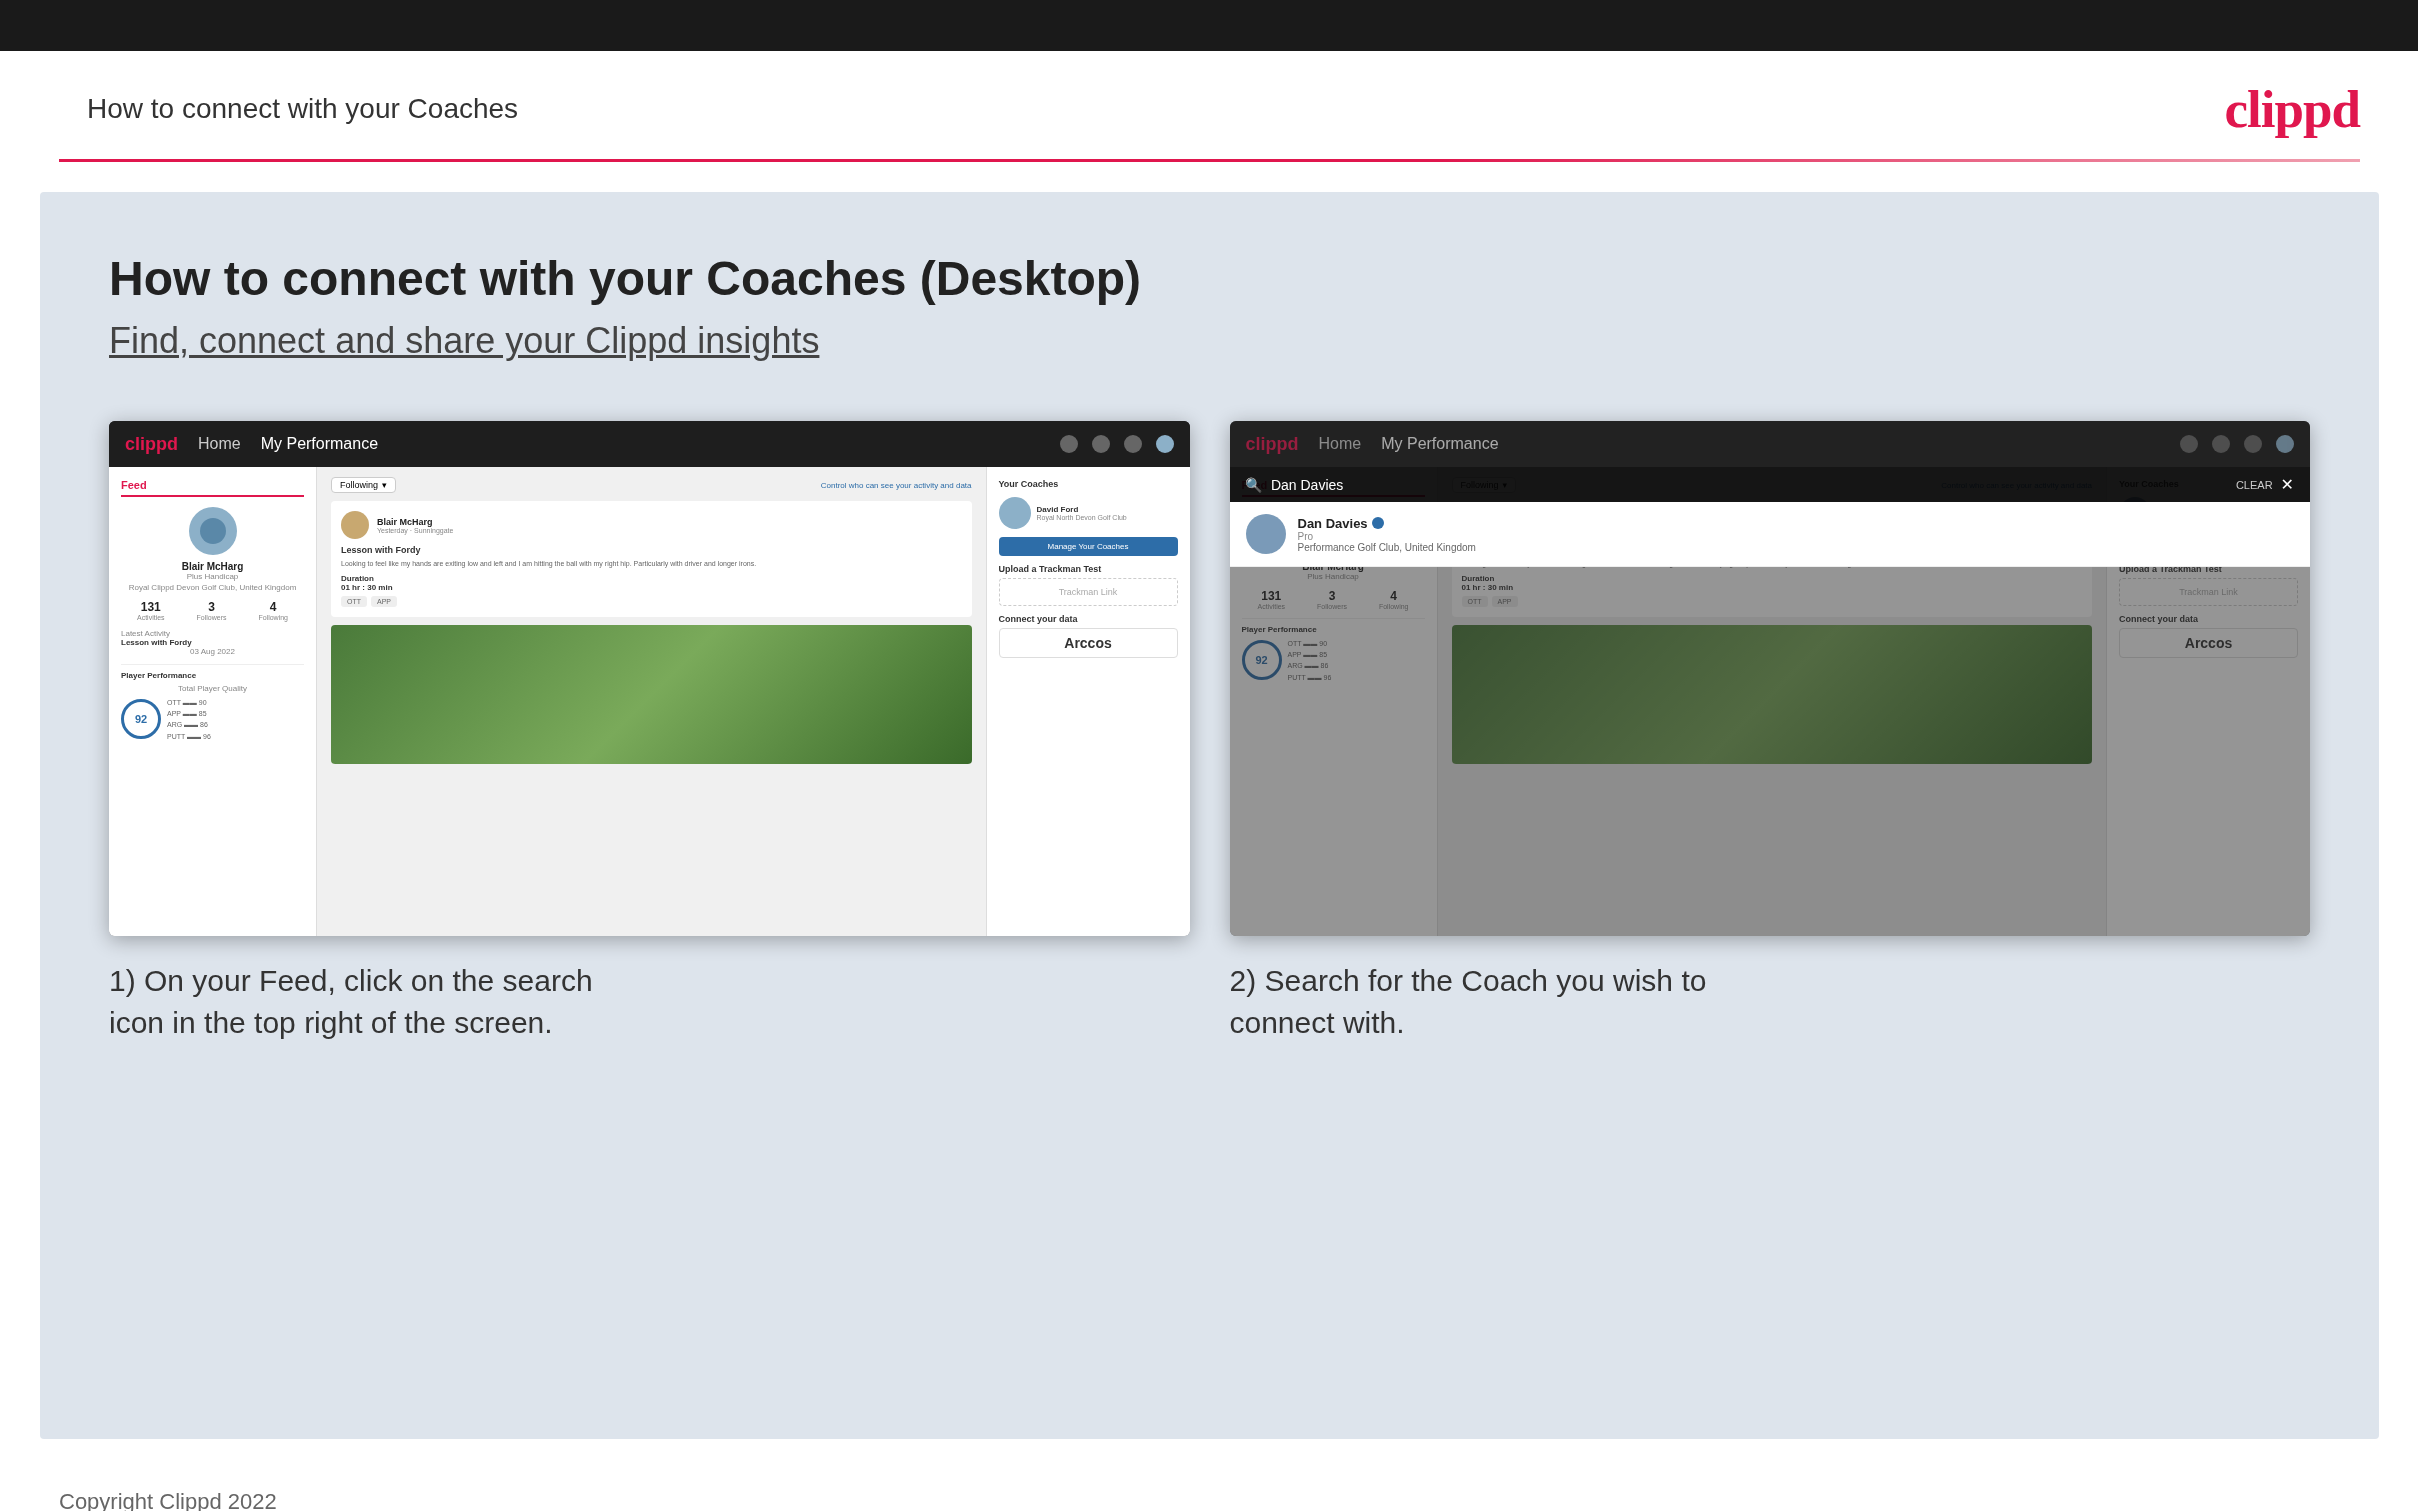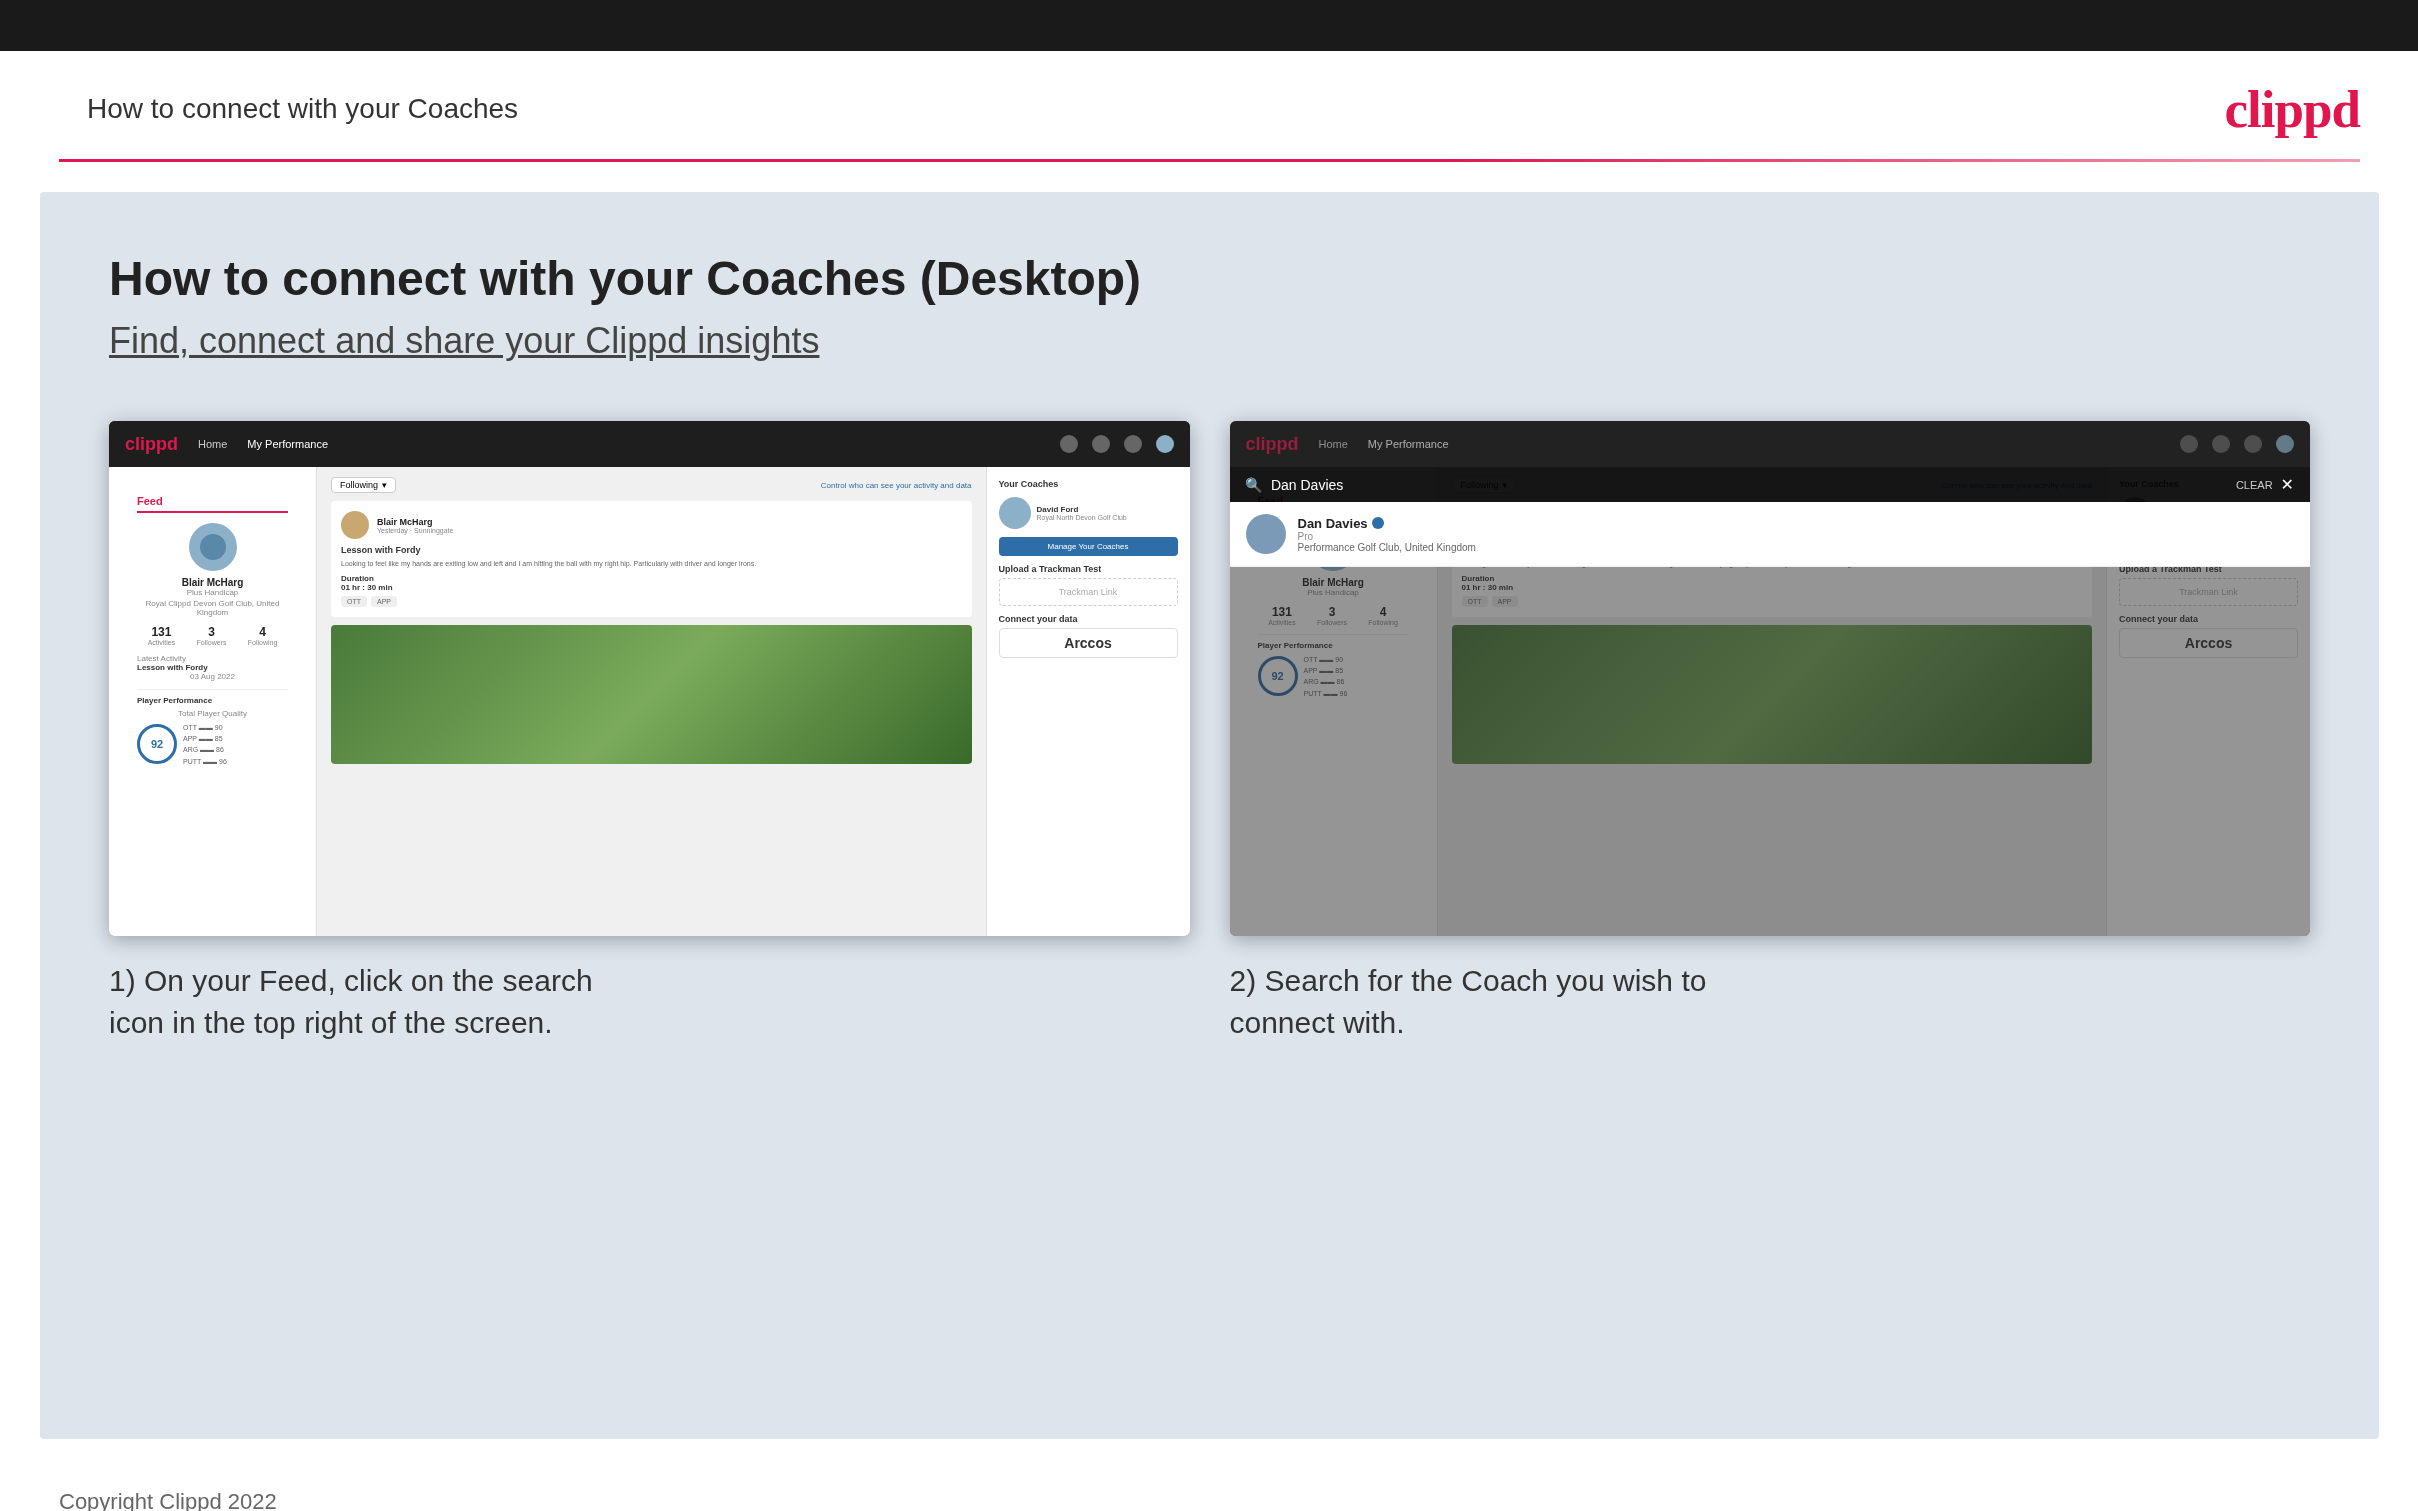--- a/index.html
+++ b/index.html
@@ -98,21 +98,21 @@
       padding: 0 16px;
       gap: 20px;
     }
     .mock-logo {
       color: #e0174e;
       font-weight: 700;
       font-size: 18px;
     }
     .mock-nav-item {
       color: #ccc;
-      font-size: 11px;
+      font-size: 16px;
     }
     .mock-nav-item.active {
       color: #fff;
     }
     .mock-nav-icons {
       margin-left: auto;
       display: flex;
       gap: 14px;
       align-items: center;
     }
@@ -128,21 +128,21 @@
       background: #f5f5f5;
       display: flex;
       height: calc(100% - 46px);
     }
 
     
     .mock-left {
       width: 208px;
       background: #fff;
       border-right: 1px solid #ddd;
-      padding: 28px;
+      padding: 12px;
       flex-shrink: 0;
     }
     .mock-feed-label {
       font-size: 11px;
       color: #e0174e;
       font-weight: 600;
       border-bottom: 2px solid #e0174e;
       padding-bottom: 4px;
       margin-bottom: 10px;
     }

